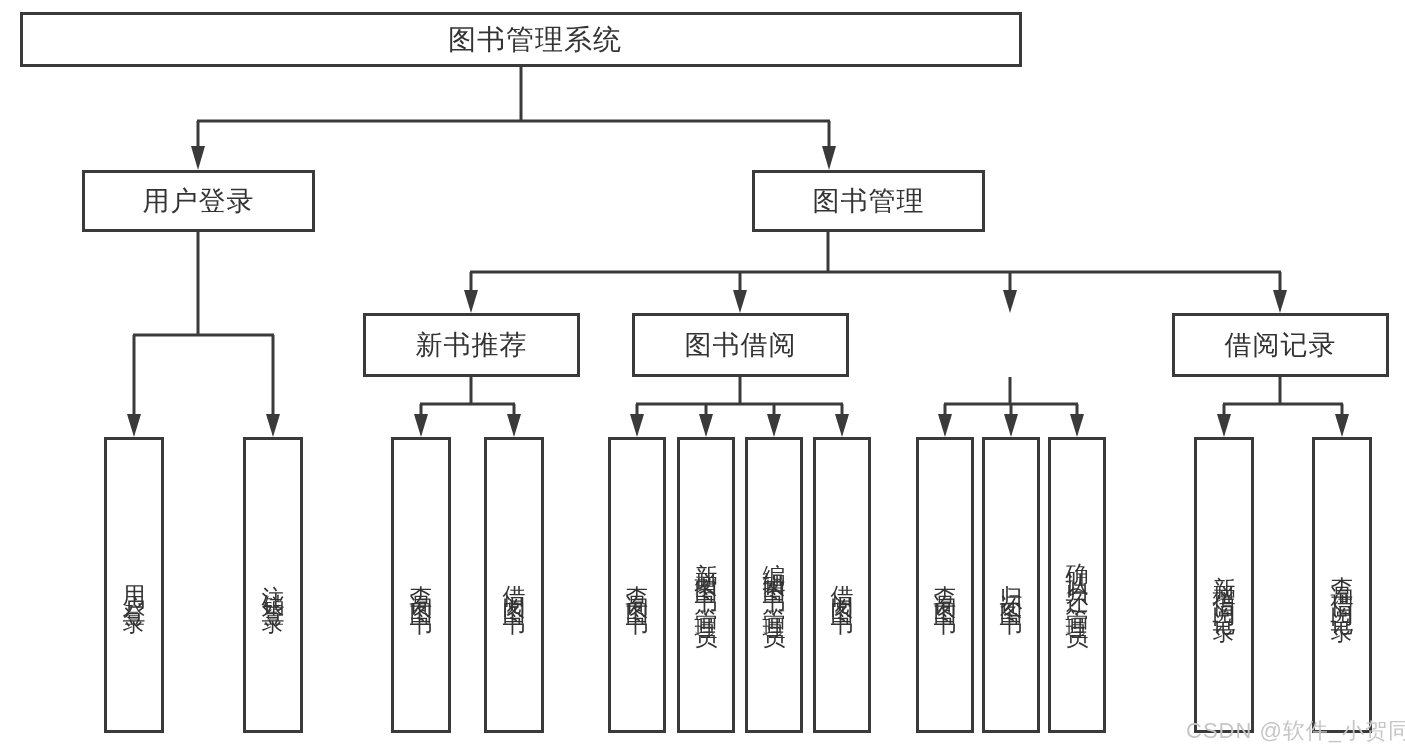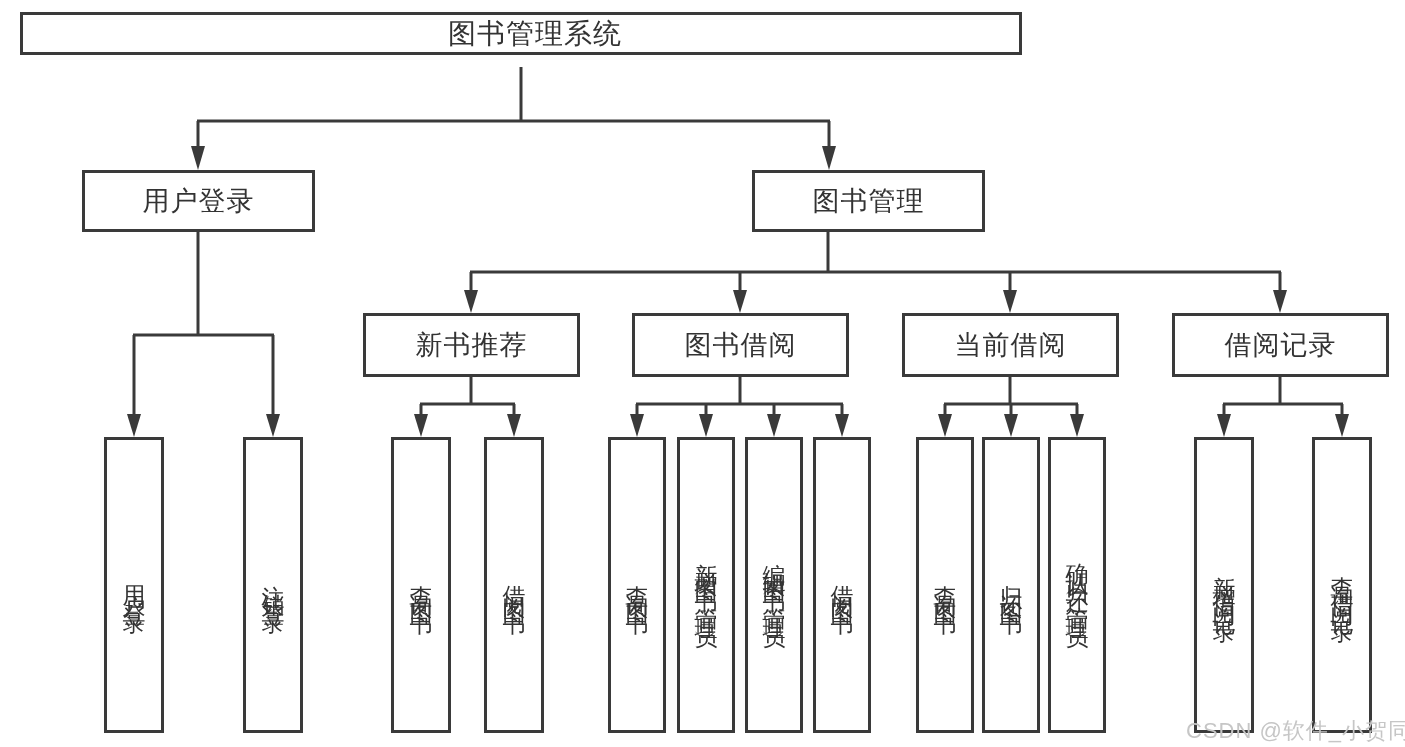--- a/index.html
+++ b/index.html
@@ -114,28 +114,27 @@
       <polygon points="767,414 781,414 774,437"></polygon>
       <polygon points="835,414 849,414 842,437"></polygon>
       <polygon points="938,414 952,414 945,437"></polygon>
       <polygon points="1004,414 1018,414 1011,437"></polygon>
       <polygon points="1070,414 1084,414 1077,437"></polygon>
       <polygon points="1217,414 1231,414 1224,437"></polygon>
       <polygon points="1335,414 1349,414 1342,437"></polygon>
     </g>
   </svg>
 
-  <div class="box h-box root-box" style="left:20px; top:12px; width:1002px; height:43px;padding-left:28px;">图书管理系统</div>
+  <div class="box h-box root-box" style="left:20px; top:12px; width:1002px; height:55px;padding-left:28px;">图书管理系统</div>
 
   <div class="box h-box" style="left:82px; top:170px; width:233px; height:62px;">用户登录</div>
   <div class="box h-box" style="left:752px; top:170px; width:233px; height:62px;">图书管理</div>
 
   <div class="box h-box" style="left:363px; top:313px; width:217px; height:64px;">新书推荐</div>
   <div class="box h-box" style="left:632px; top:313px; width:217px; height:64px;">图书借阅</div>
-  <div class="box h-box" style="left:902px; top:313px; width:217px; height:64px;">当前借阅</div>
   <div class="box h-box" style="left:1172px; top:313px; width:217px; height:64px;">借阅记录</div>
 
   <div class="box v-box" style="left:104px; top:437px; width:60px; height:296px;">用户登录</div>
   <div class="box v-box" style="left:243px; top:437px; width:60px; height:296px;">注销登录</div>
 
   <div class="box v-box" style="left:391px; top:437px; width:60px; height:296px;">查询图书</div>
   <div class="box v-box" style="left:484px; top:437px; width:60px; height:296px;">借阅图书</div>
 
   <div class="box v-box" style="left:608px; top:437px; width:58px; height:296px;">查询图书</div>
   <div class="box v-box" style="left:677px; top:437px; width:58px; height:296px;">新增图书（管理员）</div>

